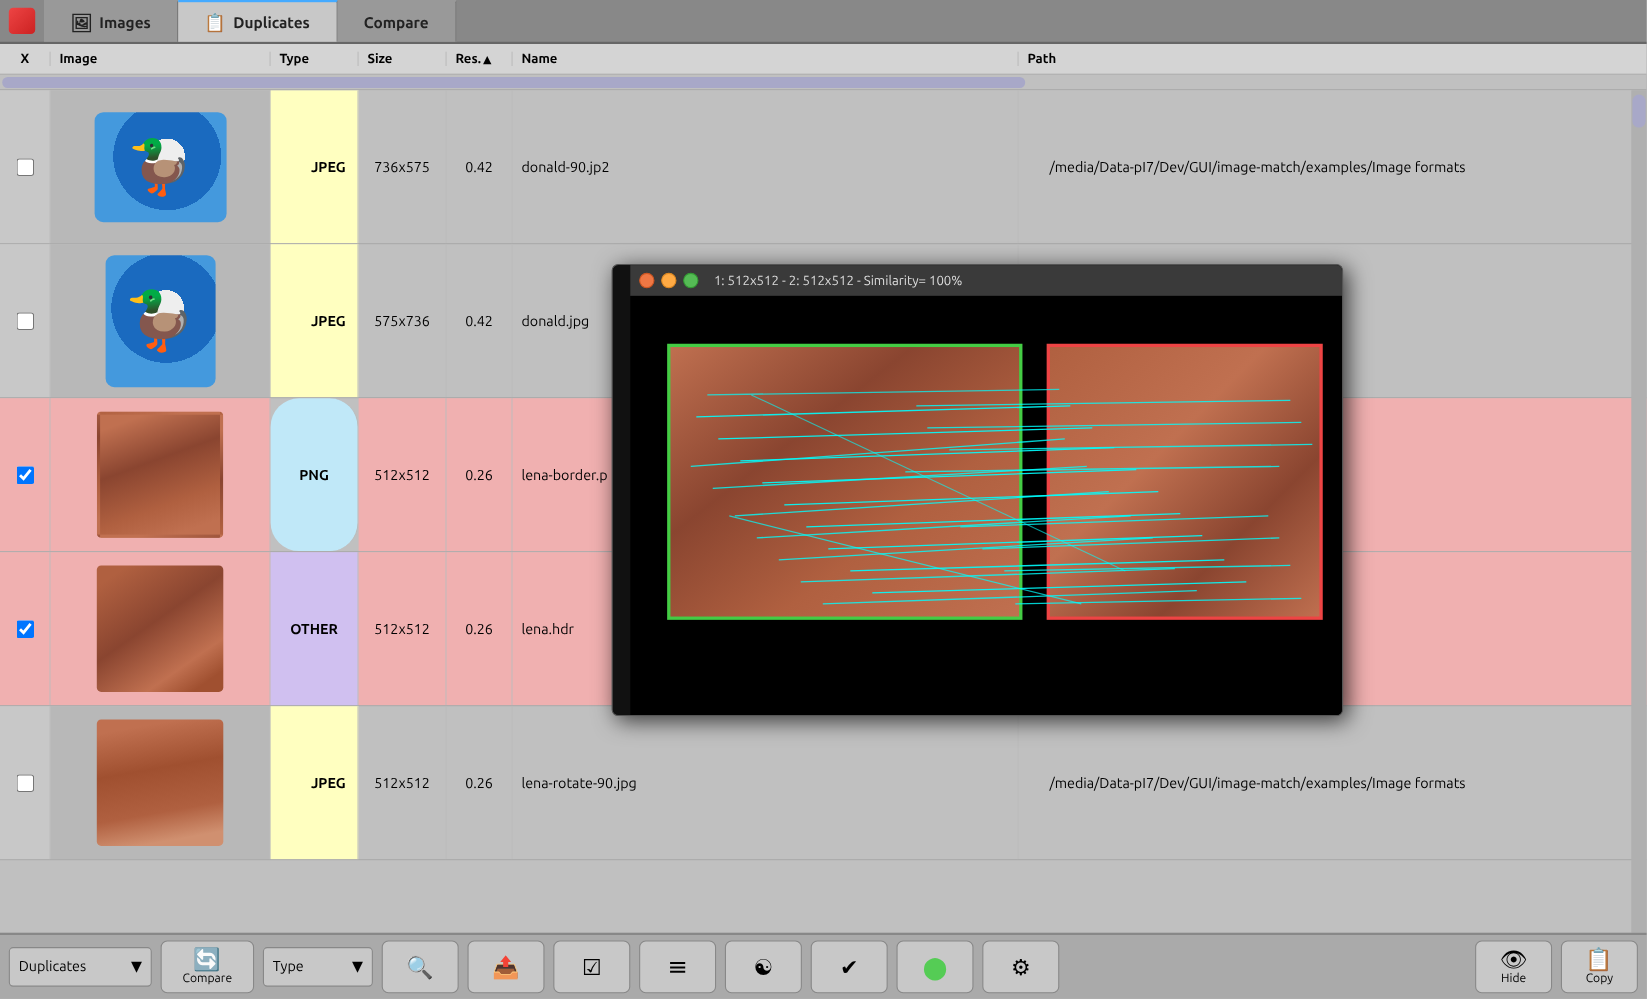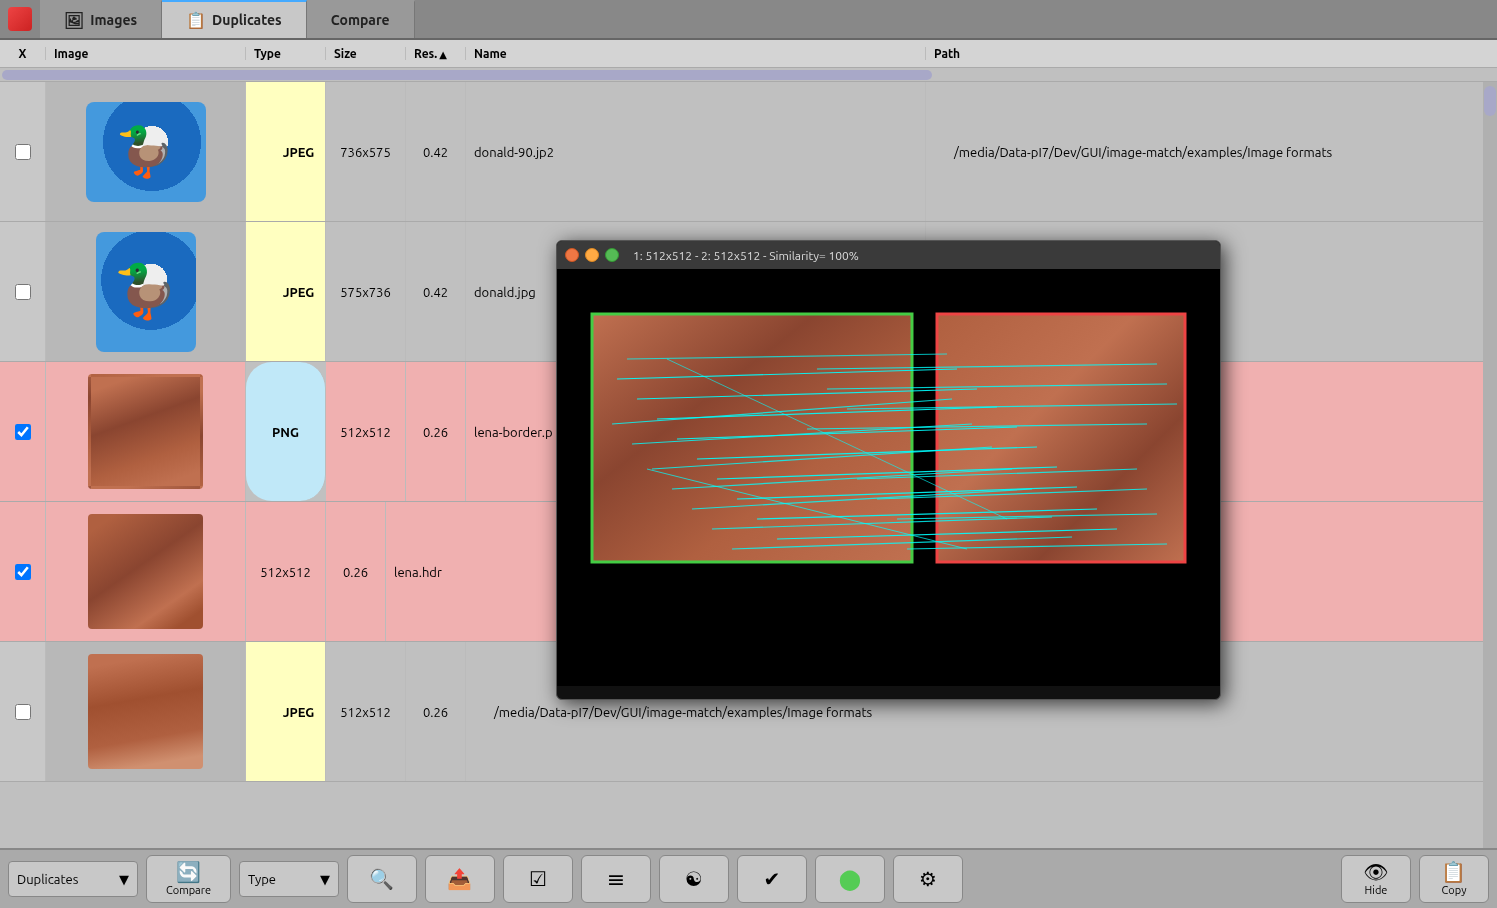--- a/index.html
+++ b/index.html
@@ -271,27 +271,28 @@
       justify-content: space-between;
       cursor: pointer;
     }
 
     
     .popup-overlay {
       position: absolute;
       top: 240px;
       left: 556px;
       width: 665px;
-      height: 460px;
+      height: 411px;
       background: #111;
       border: 1px solid #555;
       border-radius: 6px;
       overflow: hidden;
       z-index: 100;
       box-shadow: 4px 4px 20px rgba(0,0,0,0.7);
+      padding-left: 16px;
     }
     .popup-titlebar {
       height: 28px;
       background: #3a3a3a;
       display: flex;
       align-items: center;
       padding: 0 8px;
       gap: 6px;
     }
     .popup-btn-red {
@@ -451,37 +452,39 @@
   </div>
 
   <div class="data-row row-pink">
     <div class="row-checkbox" style="background:#f0b0b0;">
       <input type="checkbox" checked="" style="">
     </div>
     <div class="row-thumbnail" style="background:#f0b0b0;">
       <div class="thumb-lena" style="width:115px;height:115px;background:linear-gradient(145deg,#b06040 10%,#8a4530 45%,#c07050 75%,#a05030 90%);border-radius:4px;">
       </div>
     </div>
+    <div class="row-type type-lavender">OTHER</div>
     <div class="row-size-val" style="background:#f0b0b0;">512x512</div>
     <div class="row-res-val" style="background:#f0b0b0;">0.26</div>
     <div class="row-name-val" style="background:#f0b0b0;">lena.hdr</div>
     <div class="row-path-val" style="background:#f0b0b0;">ples/Image formats</div>
   </div>
 
   <div class="data-row row-white">
     <div class="row-checkbox">
       <input type="checkbox" style="">
     </div>
     <div class="row-thumbnail">
       <div class="thumb-lena-rotate" style="width:115px;height:115px;background:linear-gradient(170deg,#c07050 10%,#a05030 40%,#b06040 70%,#d09070 90%);border-radius:4px;">
       </div>
     </div>
     <div class="row-type type-yellow">JPEG</div>
     <div class="row-size-val">512x512</div>
     <div class="row-res-val">0.26</div>
+    <div class="row-name-val">lena-rotate-90.jpg</div>
     <div class="row-path-val">/media/Data-pI7/Dev/GUI/image-match/examples/Image formats</div>
   </div>
 
 </div>
 
 <div class="vscroll">
   <div class="vscroll-thumb"></div>
 </div>
 
 <div class="popup-overlay">

